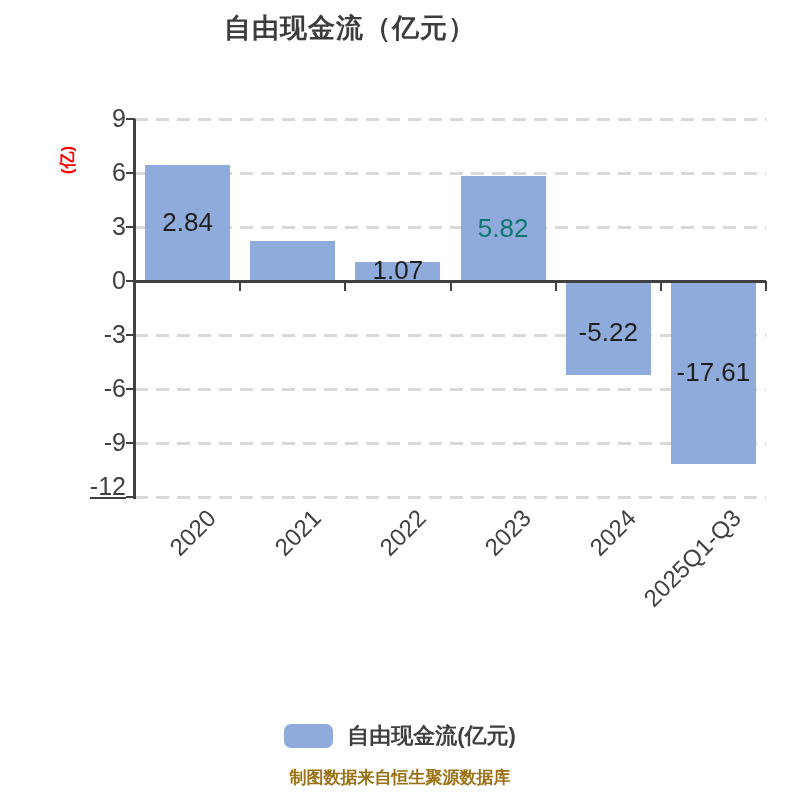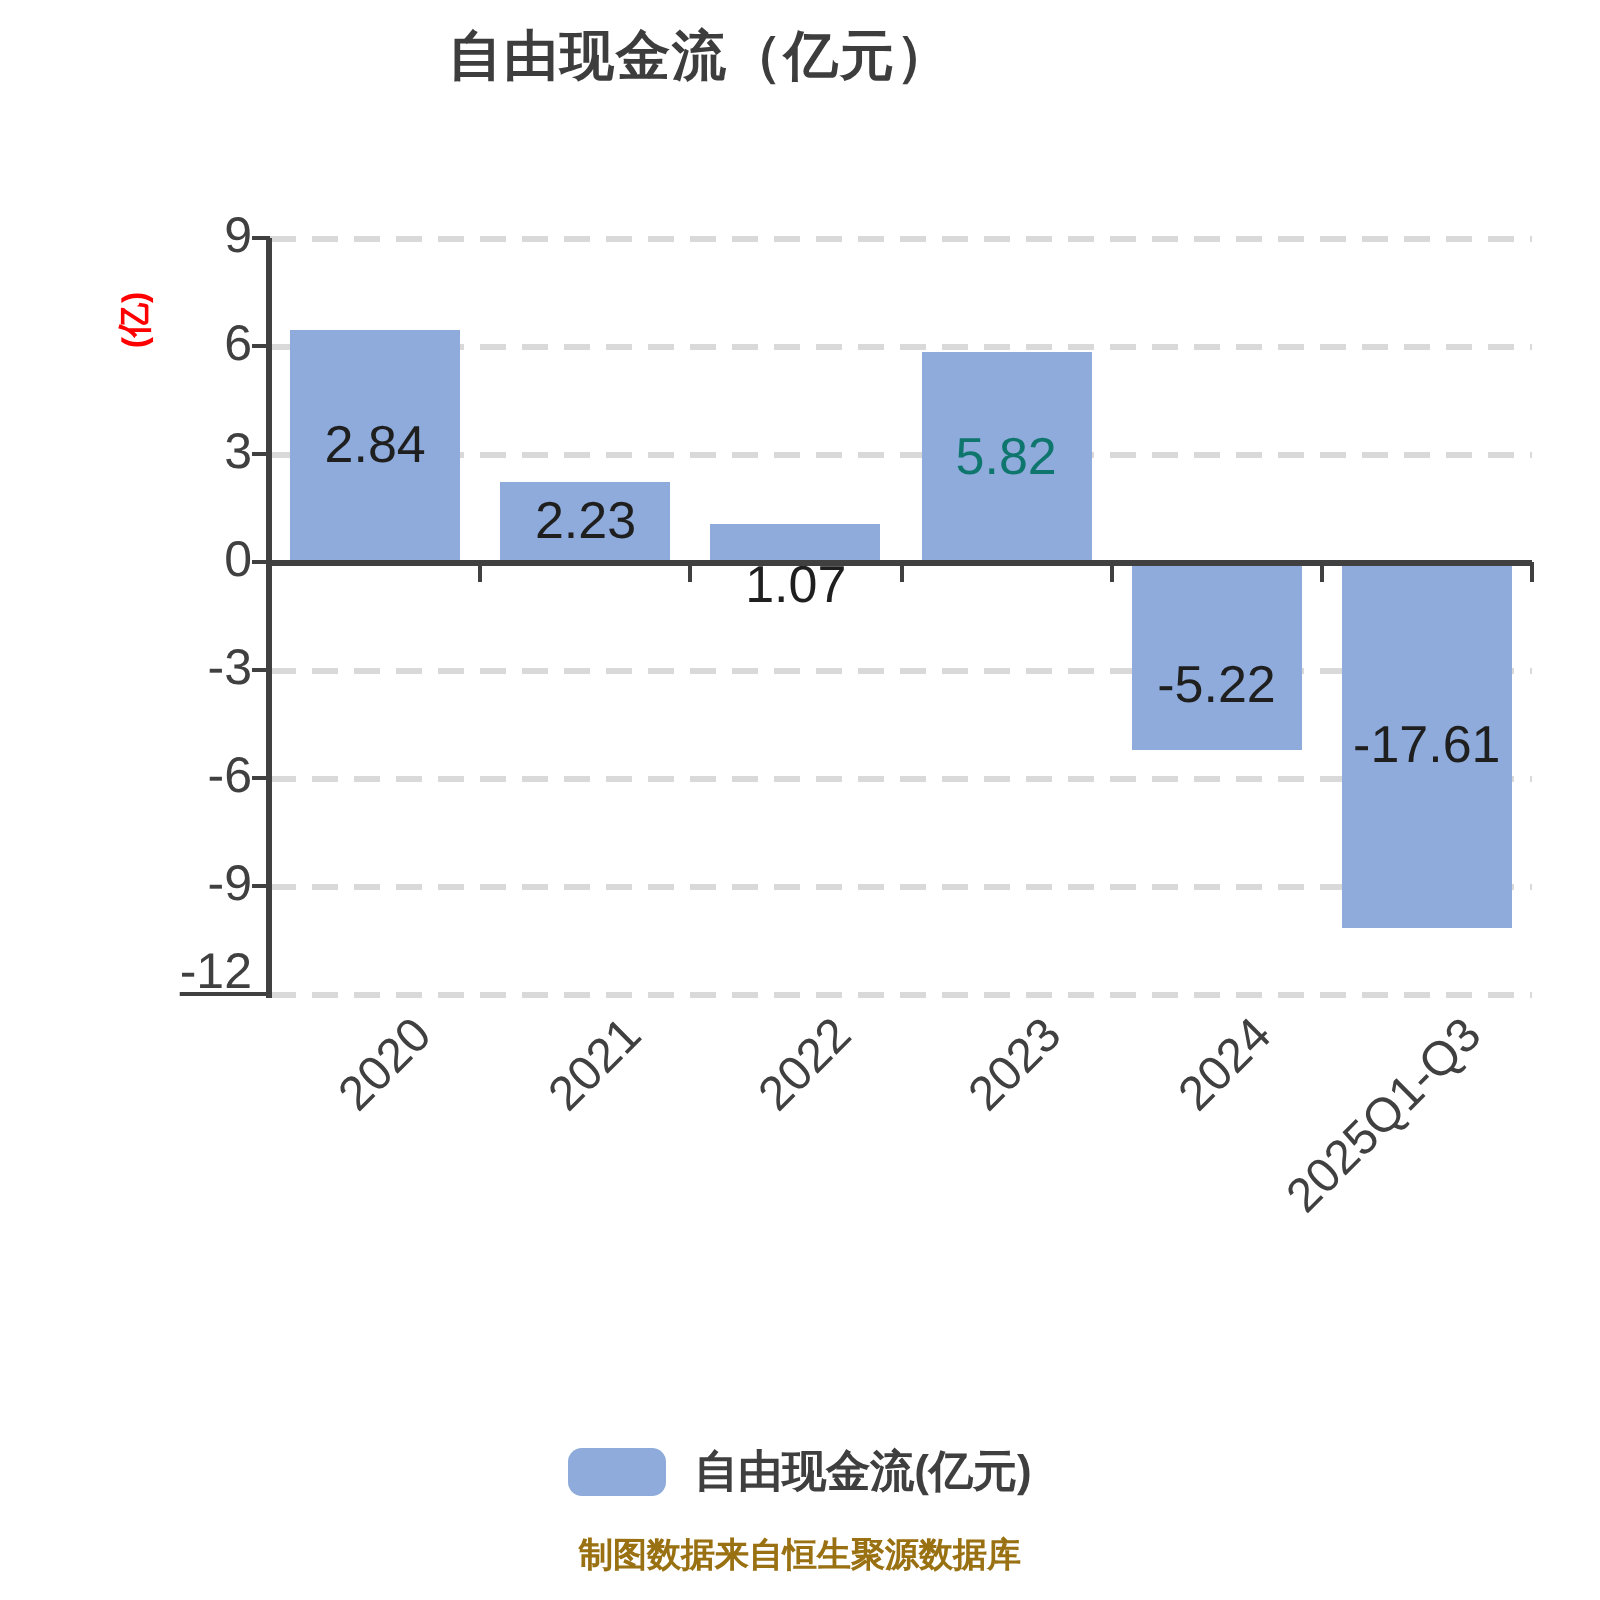--- a/index.html
+++ b/index.html
@@ -56,30 +56,29 @@
       <div class="ytick-label" style="left: 56px; top: 428px; width: 70px;">-9</div>
       <div class="tick" style="left: 126px; top: 442px; width: 9px; height: 2px; background: rgb(64, 64, 64);"></div>
       <div class="gridline" style="left: 135px; top: 495.5px; width: 631px; background: repeating-linear-gradient(to right, rgb(217, 217, 217) 0px, rgb(217, 217, 217) 13px, transparent 13px, transparent 21px);"></div>
       <div class="ytick-label" style="left: 56px; top: 472px; width: 70px; text-decoration: underline;">-12</div>
       <div class="tick" style="left: 126px; top: 496px; width: 9px; height: 2px; background: rgb(64, 64, 64);"></div>
       <div class="axis-line" style="left: 133px; top: 119px; width: 2.5px; height: 380px; background: rgb(64, 64, 64);"></div>
       <div class="bar" style="left: 145.083px; top: 165.08px; width: 85px; height: 115.92px; background: rgb(142, 171, 219);"></div>
       <div class="bar-value" style="left: 127.583px; top: 207.04px; width: 120px; color: rgb(31, 31, 31);">2.84</div>
       <div class="xtick-label" style="left: -98.4167px; top: 504px; width: 300px; color: rgb(64, 64, 64);">2020</div>
       <div class="bar" style="left: 250.25px; top: 240.86px; width: 85px; height: 40.14px; background: rgb(142, 171, 219);"></div>
-      <div class="bar-value" style="left: 232.75px; top: 244.93px; width: 120px; color: rgb(31, 31, 31);">2.23</div>
       <div class="xtick-label" style="left: 6.75px; top: 504px; width: 300px; color: rgb(64, 64, 64);">2021</div>
       <div class="bar" style="left: 355.417px; top: 261.74px; width: 85px; height: 19.26px; background: rgb(142, 171, 219);"></div>
-      <div class="bar-value" style="left: 337.917px; top: 255.37px; width: 120px; color: rgb(31, 31, 31); margin-top: 22px;">1.07</div>
+      <div class="bar-value" style="left: 337.917px; top: 255.37px; width: 120px; color: rgb(31, 31, 31);">1.07</div>
       <div class="xtick-label" style="left: 111.917px; top: 504px; width: 300px; color: rgb(64, 64, 64);">2022</div>
       <div class="bar" style="left: 460.583px; top: 176.24px; width: 85px; height: 104.76px; background: rgb(142, 171, 219);"></div>
       <div class="bar-value" style="left: 443.083px; top: 212.62px; width: 120px; color: #0f766e;">5.82</div>
       <div class="xtick-label" style="left: 217.083px; top: 504px; width: 300px; color: rgb(64, 64, 64);">2023</div>
       <div class="bar" style="left: 565.75px; top: 281px; width: 85px; height: 93.96px; background: rgb(142, 171, 219);"></div>
-      <div class="bar-value" style="left: 548.25px; top: 327px; width: 120px; color: rgb(31, 31, 31);">-5.22</div>
+      <div class="bar-value" style="left: 548.25px; top: 317px; width: 120px; color: rgb(31, 31, 31);">-5.22</div>
       <div class="xtick-label" style="left: 322.25px; top: 504px; width: 300px; color: rgb(64, 64, 64);">2024</div>
       <div class="bar" style="left: 670.917px; top: 281px; width: 85px; height: 183.24px; background: rgb(142, 171, 219);"></div>
       <div class="bar-value" style="left: 653.417px; top: 356.62px; width: 120px; color: rgb(31, 31, 31);">-17.61</div>
       <div class="xtick-label" style="left: 427.417px; top: 504px; width: 300px; color: rgb(64, 64, 64);">2025Q1-Q3</div>
       <div class="axis-line" style="left: 133px; top: 280px; width: 633px; height: 2.5px; background: rgb(64, 64, 64);"></div>
       <div class="tick" style="left: 134px; top: 281px; width: 2px; height: 10px; background: rgb(64, 64, 64);"></div>
       <div class="tick" style="left: 239.167px; top: 281px; width: 2px; height: 10px; background: rgb(64, 64, 64);"></div>
       <div class="tick" style="left: 344.333px; top: 281px; width: 2px; height: 10px; background: rgb(64, 64, 64);"></div>
       <div class="tick" style="left: 449.5px; top: 281px; width: 2px; height: 10px; background: rgb(64, 64, 64);"></div>
       <div class="tick" style="left: 554.667px; top: 281px; width: 2px; height: 10px; background: rgb(64, 64, 64);"></div>

